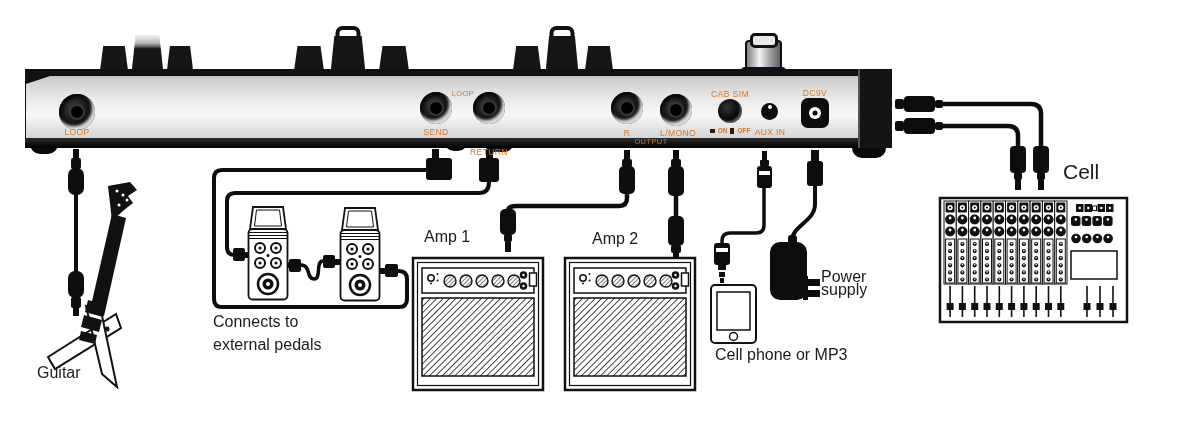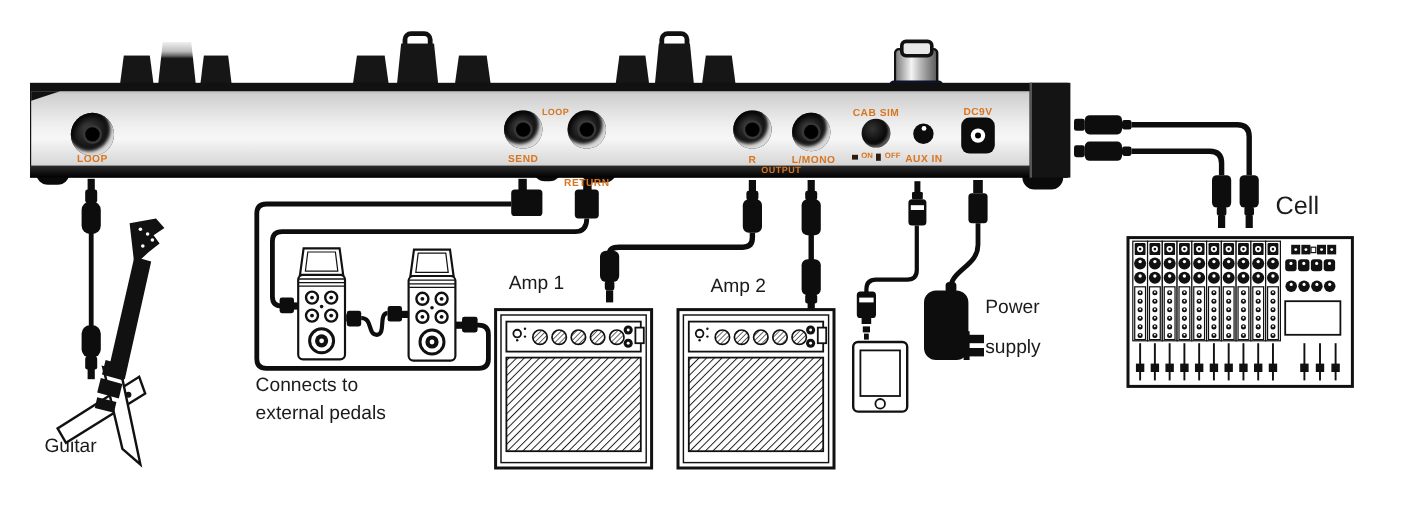--- a/index.html
+++ b/index.html
@@ -51,21 +51,21 @@
   .aux-jack:after{content:'';position:absolute;left:50%;top:2px;transform:translateX(-50%);
     width:4px;height:4px;border-radius:50%;background:#fff;}
   .dc-socket{position:absolute;left:801px;top:98px;width:28px;height:30px;border-radius:7px;
     background:#0c0c0c;z-index:4;}
   .dc-socket:before{content:'';position:absolute;left:50%;top:50%;transform:translate(-50%,-50%);
     width:12px;height:12px;border-radius:50%;background:#fff;}
   .dc-socket:after{content:'';position:absolute;left:50%;top:50%;transform:translate(-50%,-50%);
     width:5px;height:5px;border-radius:50%;background:#000;}
 
   
-  .plbl{position:absolute;z-index:5;color:var(--accent,#d9751f);font-weight:bold;font-size:8.5px;
+  .plbl{position:absolute;z-index:5;color:var(--accent,#d9751f);font-weight:normal;font-size:8.5px;
     letter-spacing:.4px;white-space:nowrap;transform:translateX(-50%);}
   .plbl-sm{font-size:7.5px;}
   .onoff{position:absolute;left:703px;top:127px;width:54px;z-index:5;display:flex;gap:3px;
     align-items:center;justify-content:center;color:var(--accent,#d9751f);font-weight:bold;font-size:6.5px;}
   .mini-ic{display:inline-block;background:#2a1c10;}
   .mini-ic.a{width:5px;height:4px;}
   .mini-ic.b{width:4px;height:6px;}
 
   
   .ann{position:absolute;z-index:6;color:#1b1b1b;font-size:16px;white-space:nowrap;}
@@ -401,17 +401,18 @@
       <span>OFF</span>
   </div>
   <div class="plbl" style="left:770px;top:127px;">AUX IN</div>
   <div class="plbl" style="left:815px;top:88px;">DC9V</div>
 
   <div class="ann" style="left:37px;top:364px;">Guitar</div>
   <div class="ann" style="left:213px;top:313px;">Connects to</div>
   <div class="ann" style="left:213px;top:336px;">external pedals</div>
   <div class="ann" style="left:424px;top:228px;">Amp 1</div>
   <div class="ann" style="left:592px;top:230px;">Amp 2</div>
-  <div class="ann" style="left:821px;top:248px;">Power</div>
+  <div class="ann" style="left:715px;top:346px;">Cell phone or MP3</div>
+  <div class="ann" style="left:821px;top:268px;">Power</div>
   <div class="ann" style="left:821px;top:281px;">supply</div>
   <div class="ann ann-mixer" style="left:1063px;top:160px;">Cell</div>
 
 </div>
 
 </body></html>

